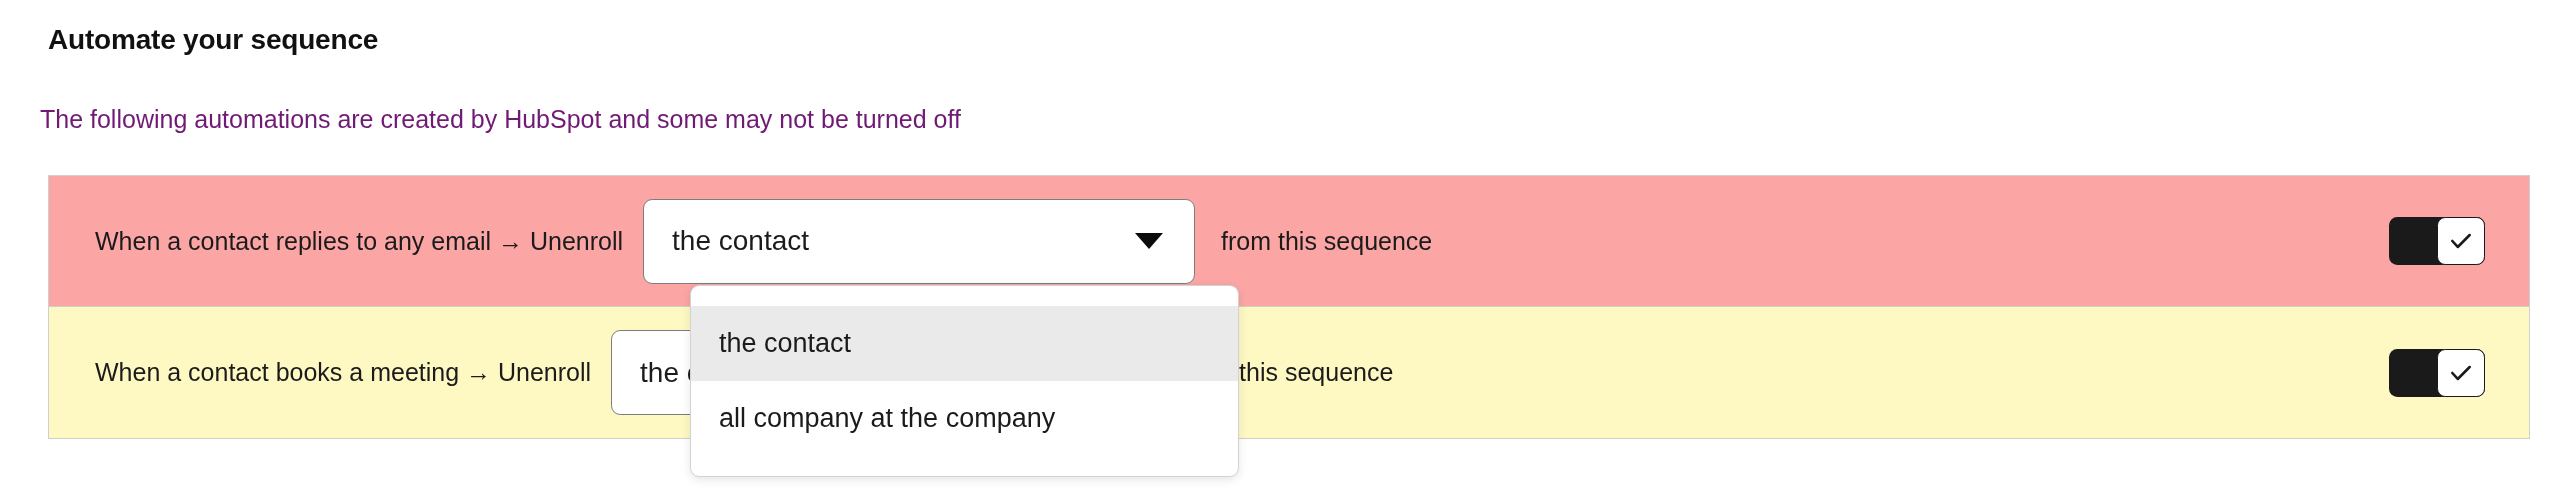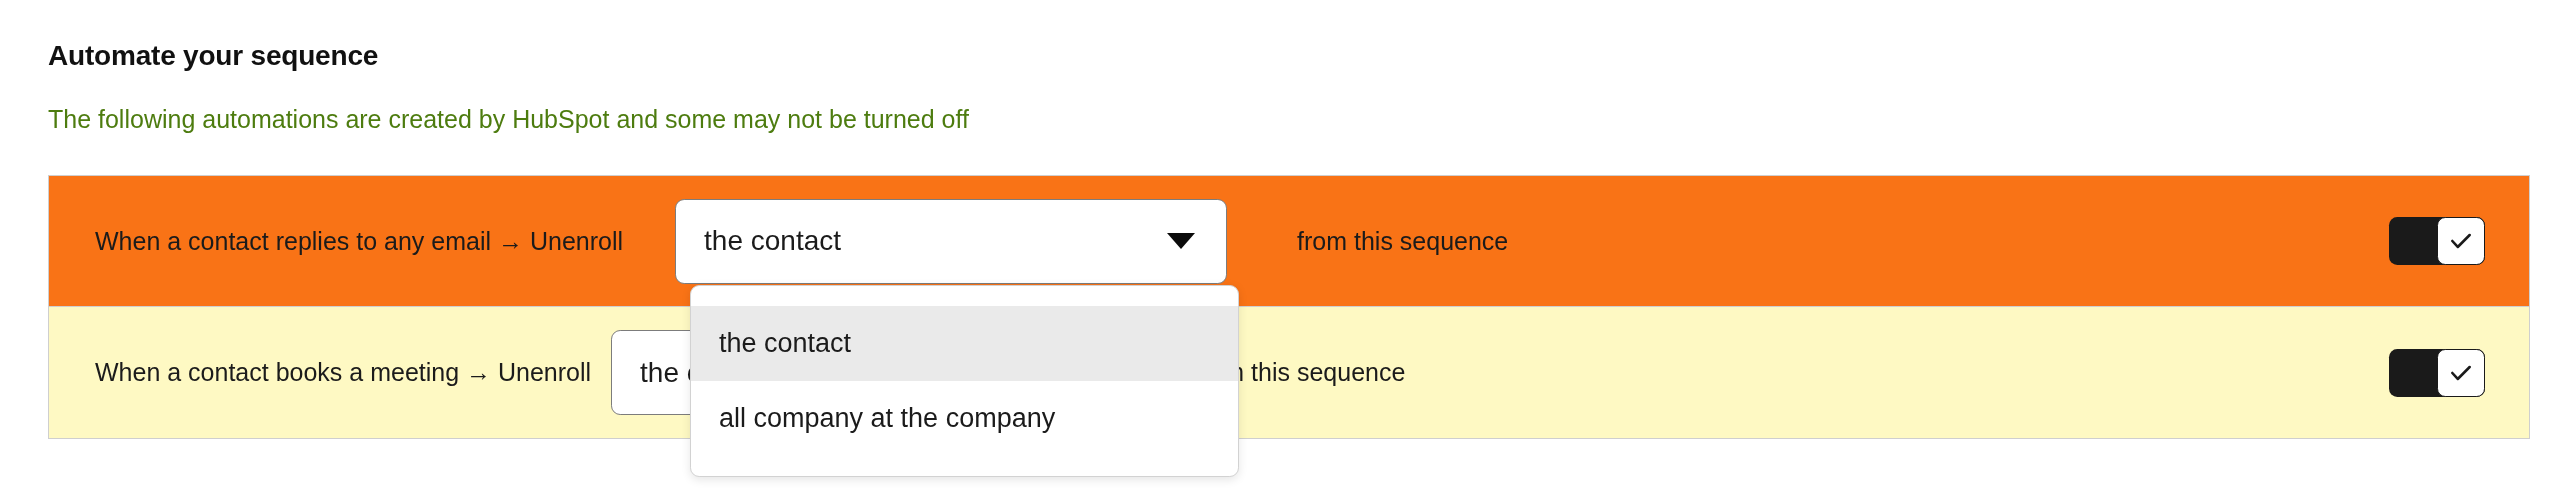--- a/index.html
+++ b/index.html
@@ -13,34 +13,34 @@
     position: relative;
     font-family: "Liberation Sans", sans-serif;
     color: #1b1b1b;
     overflow: hidden;
   }
 
   
   .page-title {
     position: absolute;
     left: 48px;
-    top: 40px;
+    top: 24px;
     font-size: 28px;
     font-weight: bold;
     letter-spacing: -0.2px;
     color: #111111;
     white-space: nowrap;
   }
   .page-subtitle {
     position: absolute;
-    left: 48px;
+    left: 40px;
     top: 105px;
     font-size: 25px;
     font-weight: normal;
-    color: #4d7c0f;
+    color: #701a75;
     white-space: nowrap;
   }
 
   
   .automation-panel {
     position: absolute;
     left: 48px;
     top: 175px;
     width: 2482px;
     border: 0.9px solid #cfcfcf;
@@ -49,23 +49,22 @@
   }
   .automation-row {
     position: relative;
     height: 131px;
     display: flex;
     align-items: center;
     box-sizing: border-box;
     padding: 0 0 0 46px;
   }
   .automation-row.row-shaded {
-    background: #f97316;
+    background: #fca5a5;
     border-bottom: 0.9px solid #cfcfcf;
-    gap: 32px;
   }
   .automation-row.row-plain {
     background: #fef9c3;
   }
 
   .row-trigger-text {
     font-size: 25px;
     color: #1b1b1b;
     white-space: nowrap;
     line-height: 1;
@@ -100,21 +99,21 @@
     height: 0;
     border-left: 14.7px solid transparent;
     border-right: 14.7px solid transparent;
     border-top: 16.6px solid #0b0b0b;
   }
 
   .row-suffix-text {
     font-size: 25px;
     color: #1b1b1b;
     white-space: nowrap;
-    margin-left: 38px;
+    margin-left: 26px;
   }
 
   
   .toggle-wrap {
     margin-left: auto;
     margin-right: 44px;
     display: flex;
     align-items: center;
     flex: none;
   }

